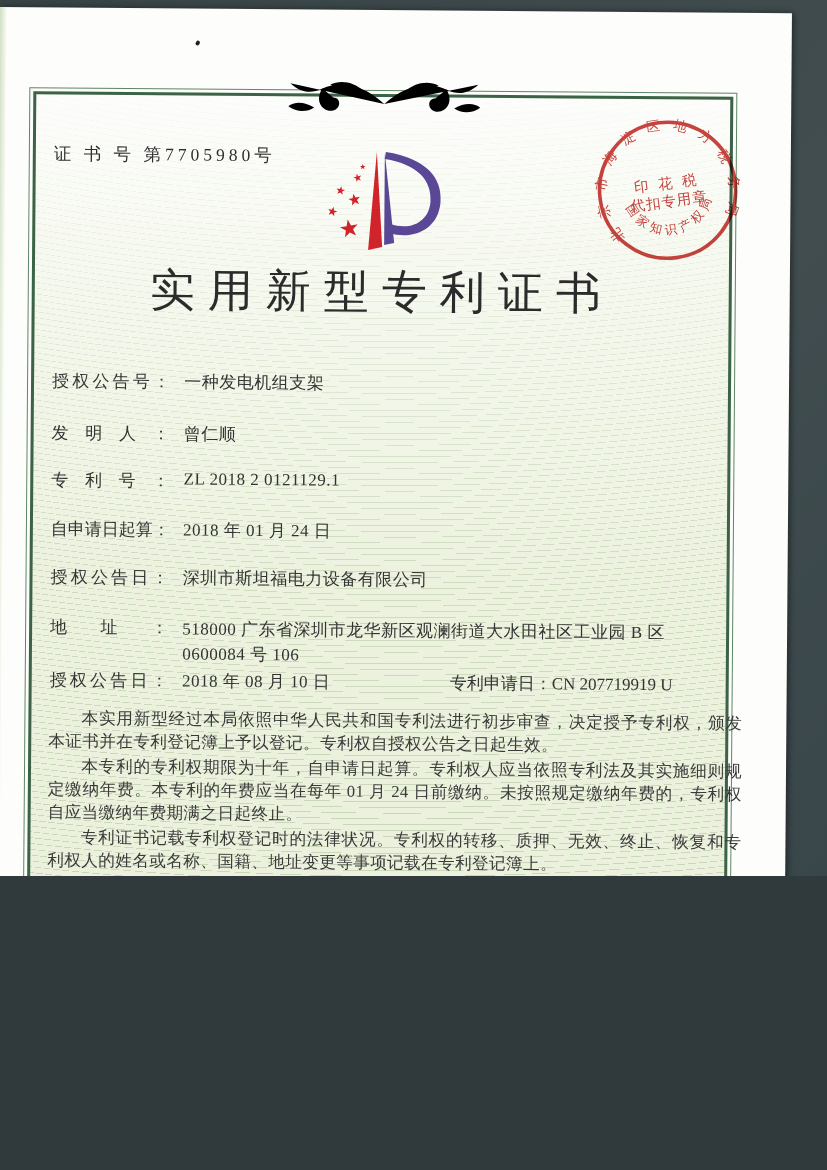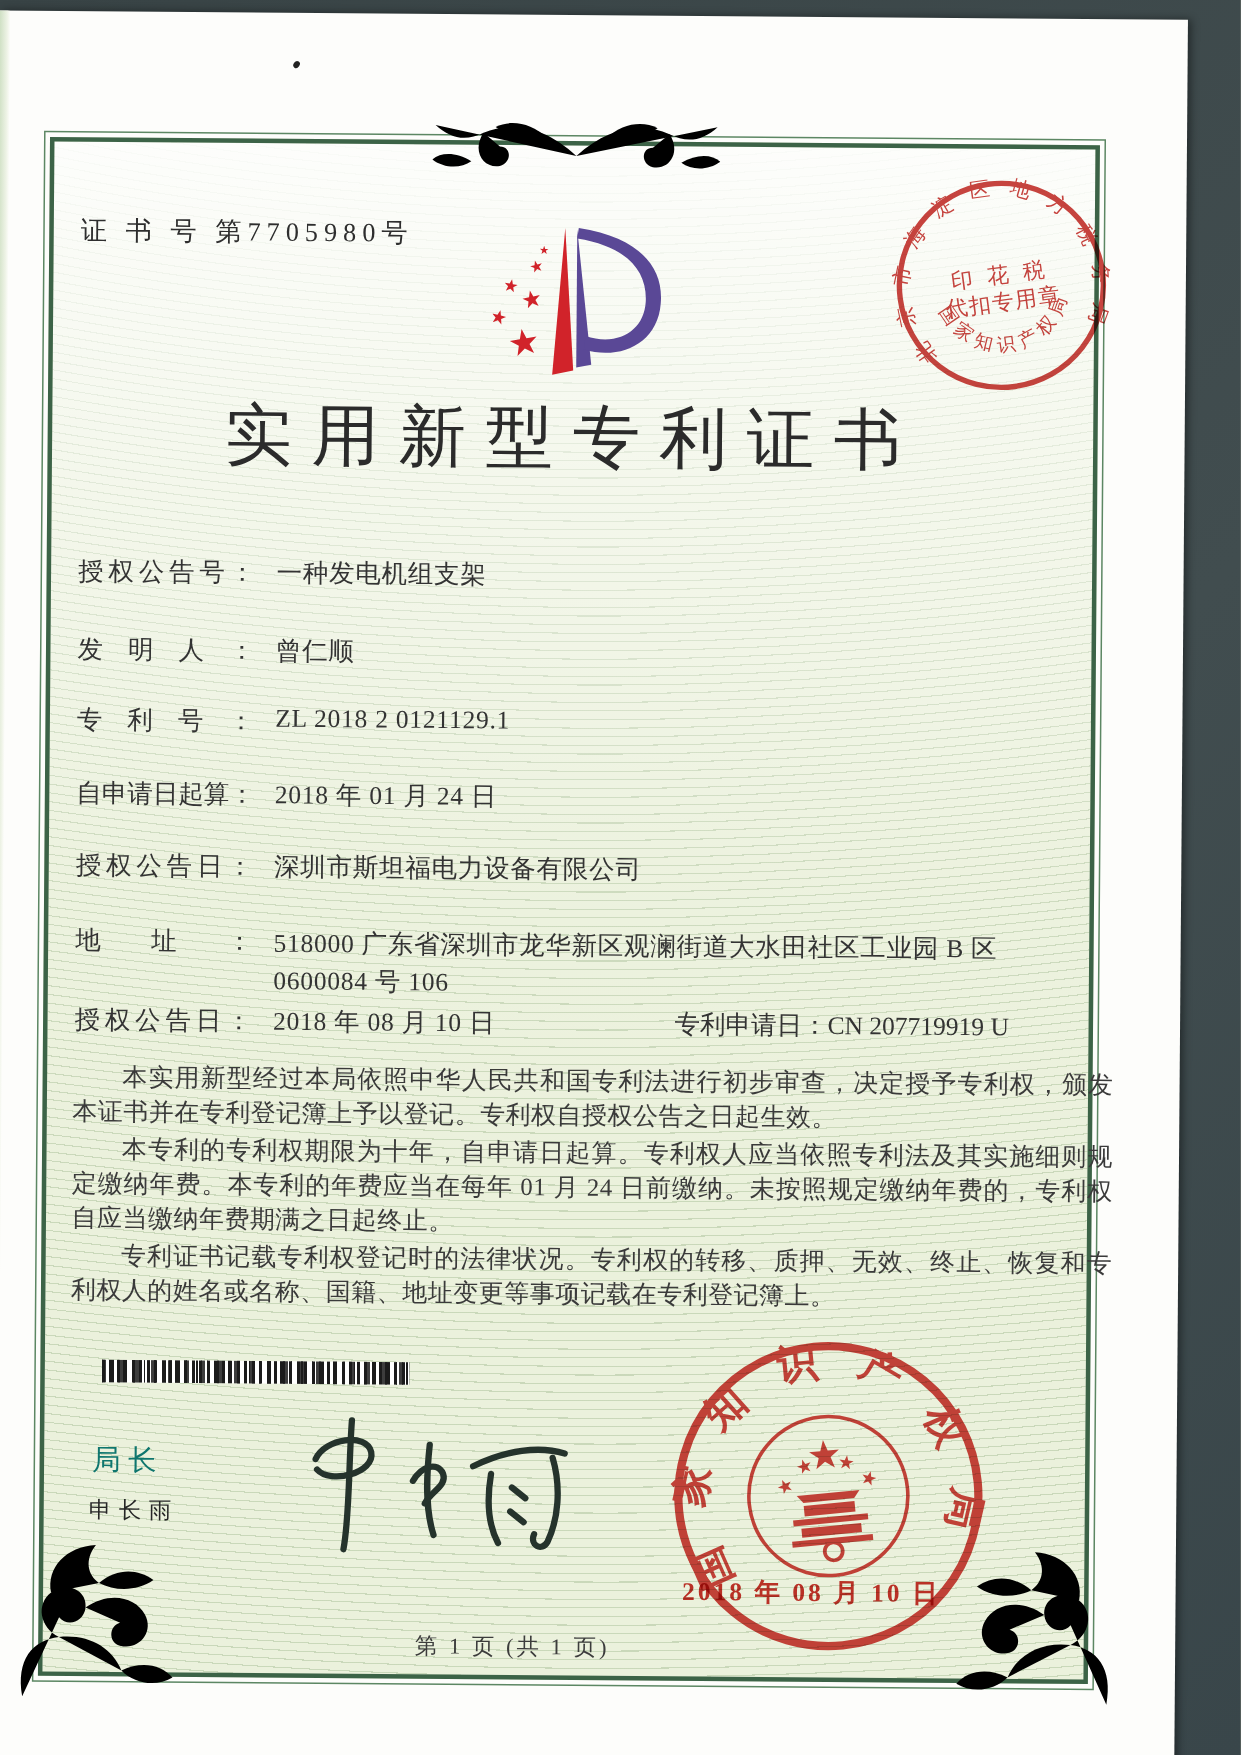--- a/index.html
+++ b/index.html
@@ -1,16 +1,16 @@
 <!DOCTYPE html>
 <html><head>
 <meta charset="utf-8">
 <style>
   html,body{margin:0;padding:0;background:#30393b;}
-  .stage{position:relative;width:827px;height:1170px;overflow:hidden;
+  .stage{position:relative;width:827px;height:876px;overflow:hidden;
          background:linear-gradient(135deg,#384345 0%,#414d4f 60%,#39464a 100%);
          font-family:"Liberation Serif","DejaVu Serif",serif;}
   .paper{position:absolute;left:0;top:7px;width:792px;height:1180px;background:#fdfdfb;
          transform:rotate(0.45deg);transform-origin:0 0;
          box-shadow:2px 0 6px rgba(0,0,0,.45);}
   .paper-edge{position:absolute;left:0;top:0;width:7px;height:100%;
          background:linear-gradient(90deg,#cfe0c4,#eef3e6 70%,rgba(255,255,255,0));}
   .speck{position:absolute;left:196px;top:32px;width:4px;height:5px;background:#222;border-radius:50%;transform:rotate(35deg);}
   
   .frame{position:absolute;left:30px;top:80px;width:708px;height:1034px;border:1.5px solid #5c8763;padding:3px;box-sizing:border-box;}

